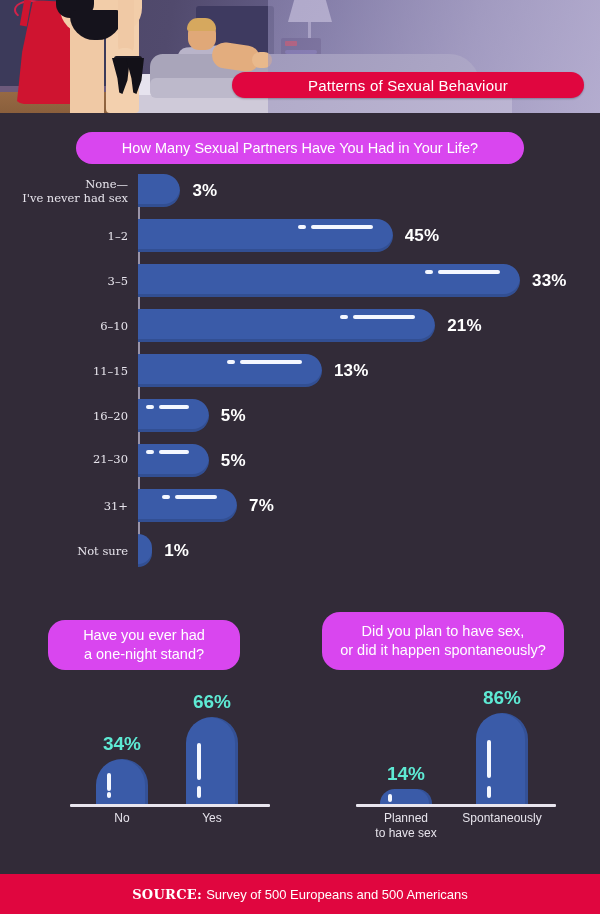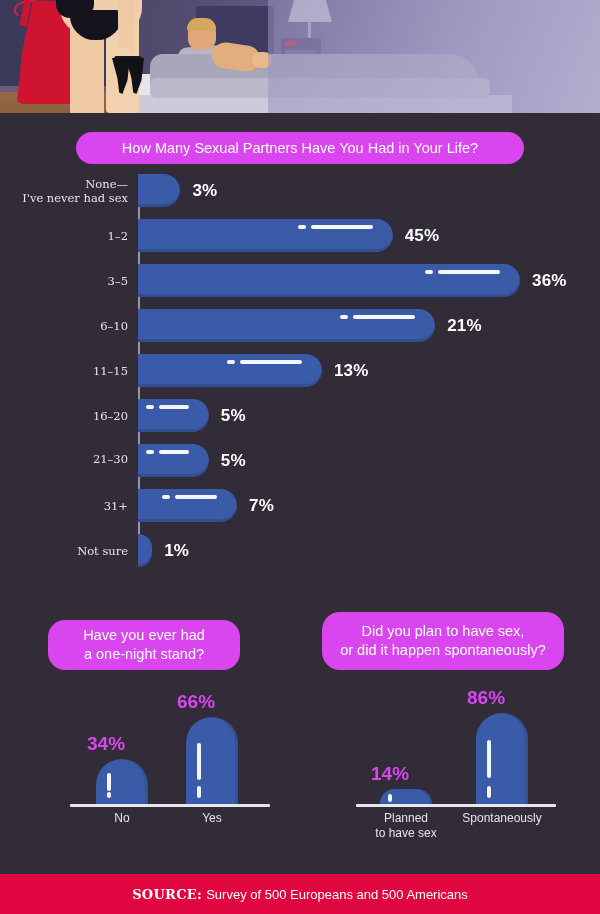--- a/index.html
+++ b/index.html
@@ -134,22 +134,22 @@
     letter-spacing:.2px;
   }
 
   
   .vchart{ position:absolute; }
   .vbaseline{ position:absolute; height:2.5px; background:#e9e6ef; border-radius:1px; }
   .vbar{ position:absolute; background:#3a5ba8; border-radius:22px 22px 0 0;
     box-shadow:inset -3px 0 0 rgba(0,0,0,.10); }
   .vl-long{ position:absolute; width:4px; background:#f4f7ff; border-radius:2px; }
   .vl-short{ position:absolute; width:4px; background:#f4f7ff; border-radius:2px; }
-  .vval{ position:absolute; color:#d946ef; font-weight:bold; font-size:19px;
-    }
+  .vval{ position:absolute; color:#5eead4; font-weight:bold; font-size:19px;
+    text-align:center; }
   .vcat{ position:absolute; color:#e7e4ec; font-size:12px; text-align:center;
     line-height:1.22; }
 
   
   #footer{
     position:absolute; left:0; bottom:0; width:600px; height:40px;
     background:#e0063f; display:flex; align-items:center; justify-content:center;
     color:#ffffff; font-size:13px;
   }
   #footer b{ font-family:"DejaVu Serif", serif; font-weight:bold; letter-spacing:.3px; }
@@ -187,39 +187,40 @@
   <div class="hdr-torso"></div>
   <div class="hdr-bra"></div>
   <div class="hdr-panty"></div>
   <div class="hdr-arm"></div>
   <div class="hdr-hand"></div>
   <div class="hdr-heelstrap"></div>
   <div class="hdr-heel1"></div>
   <div class="hdr-heel2"></div>
 
   <div class="hdr-titlepanel"></div>
+  <div id="subtitle-pill">Patterns of Sexual Behaviour</div>
 </div>
 
 <div class="pill" id="main-title">How Many Sexual Partners Have You Had in Your Life?</div>
 
 <div id="hbar">
   <div id="axis"></div>
 <div class="hcat" style="top: 6.5px;">None—<br>I've never had sex</div>
     <div class="hbar-bar" style="top: 4px; width: 42.45px;"></div>
     <div class="hval" style="left: 192.45px; top: 11px;">3%</div>
     <div class="hcat" style="top: 58.5px;">1–2</div>
     <div class="hbar-bar" style="top: 49px; width: 254.7px;"></div>
     <div class="hl-long" style="left: 310.7px; top: 55px; width: 62px;"></div>
     <div class="hl-short" style="left: 297.7px; top: 55px; width: 8px;"></div>
     <div class="hval" style="left: 404.7px; top: 56px;">45%</div>
     <div class="hcat" style="top: 103.5px;">3–5</div>
     <div class="hbar-bar" style="top: 94px; width: 382.05px;"></div>
     <div class="hl-long" style="left: 438.05px; top: 100px; width: 62px;"></div>
     <div class="hl-short" style="left: 425.05px; top: 100px; width: 8px;"></div>
-    <div class="hval" style="left: 532.05px; top: 101px;">36%</div>
+    <div class="hval" style="left: 532.05px; top: 101px;">33%</div>
     <div class="hcat" style="top: 148.5px;">6–10</div>
     <div class="hbar-bar" style="top: 139px; width: 297.15px;"></div>
     <div class="hl-long" style="left: 353.15px; top: 145px; width: 62px;"></div>
     <div class="hl-short" style="left: 340.15px; top: 145px; width: 8px;"></div>
     <div class="hval" style="left: 447.15px; top: 146px;">21%</div>
     <div class="hcat" style="top: 193.5px;">11–15</div>
     <div class="hbar-bar" style="top: 184px; width: 183.95px;"></div>
     <div class="hl-long" style="left: 239.95px; top: 190px; width: 62px;"></div>
     <div class="hl-short" style="left: 226.95px; top: 190px; width: 8px;"></div>
     <div class="hval" style="left: 333.95px; top: 191px;">13%</div>

